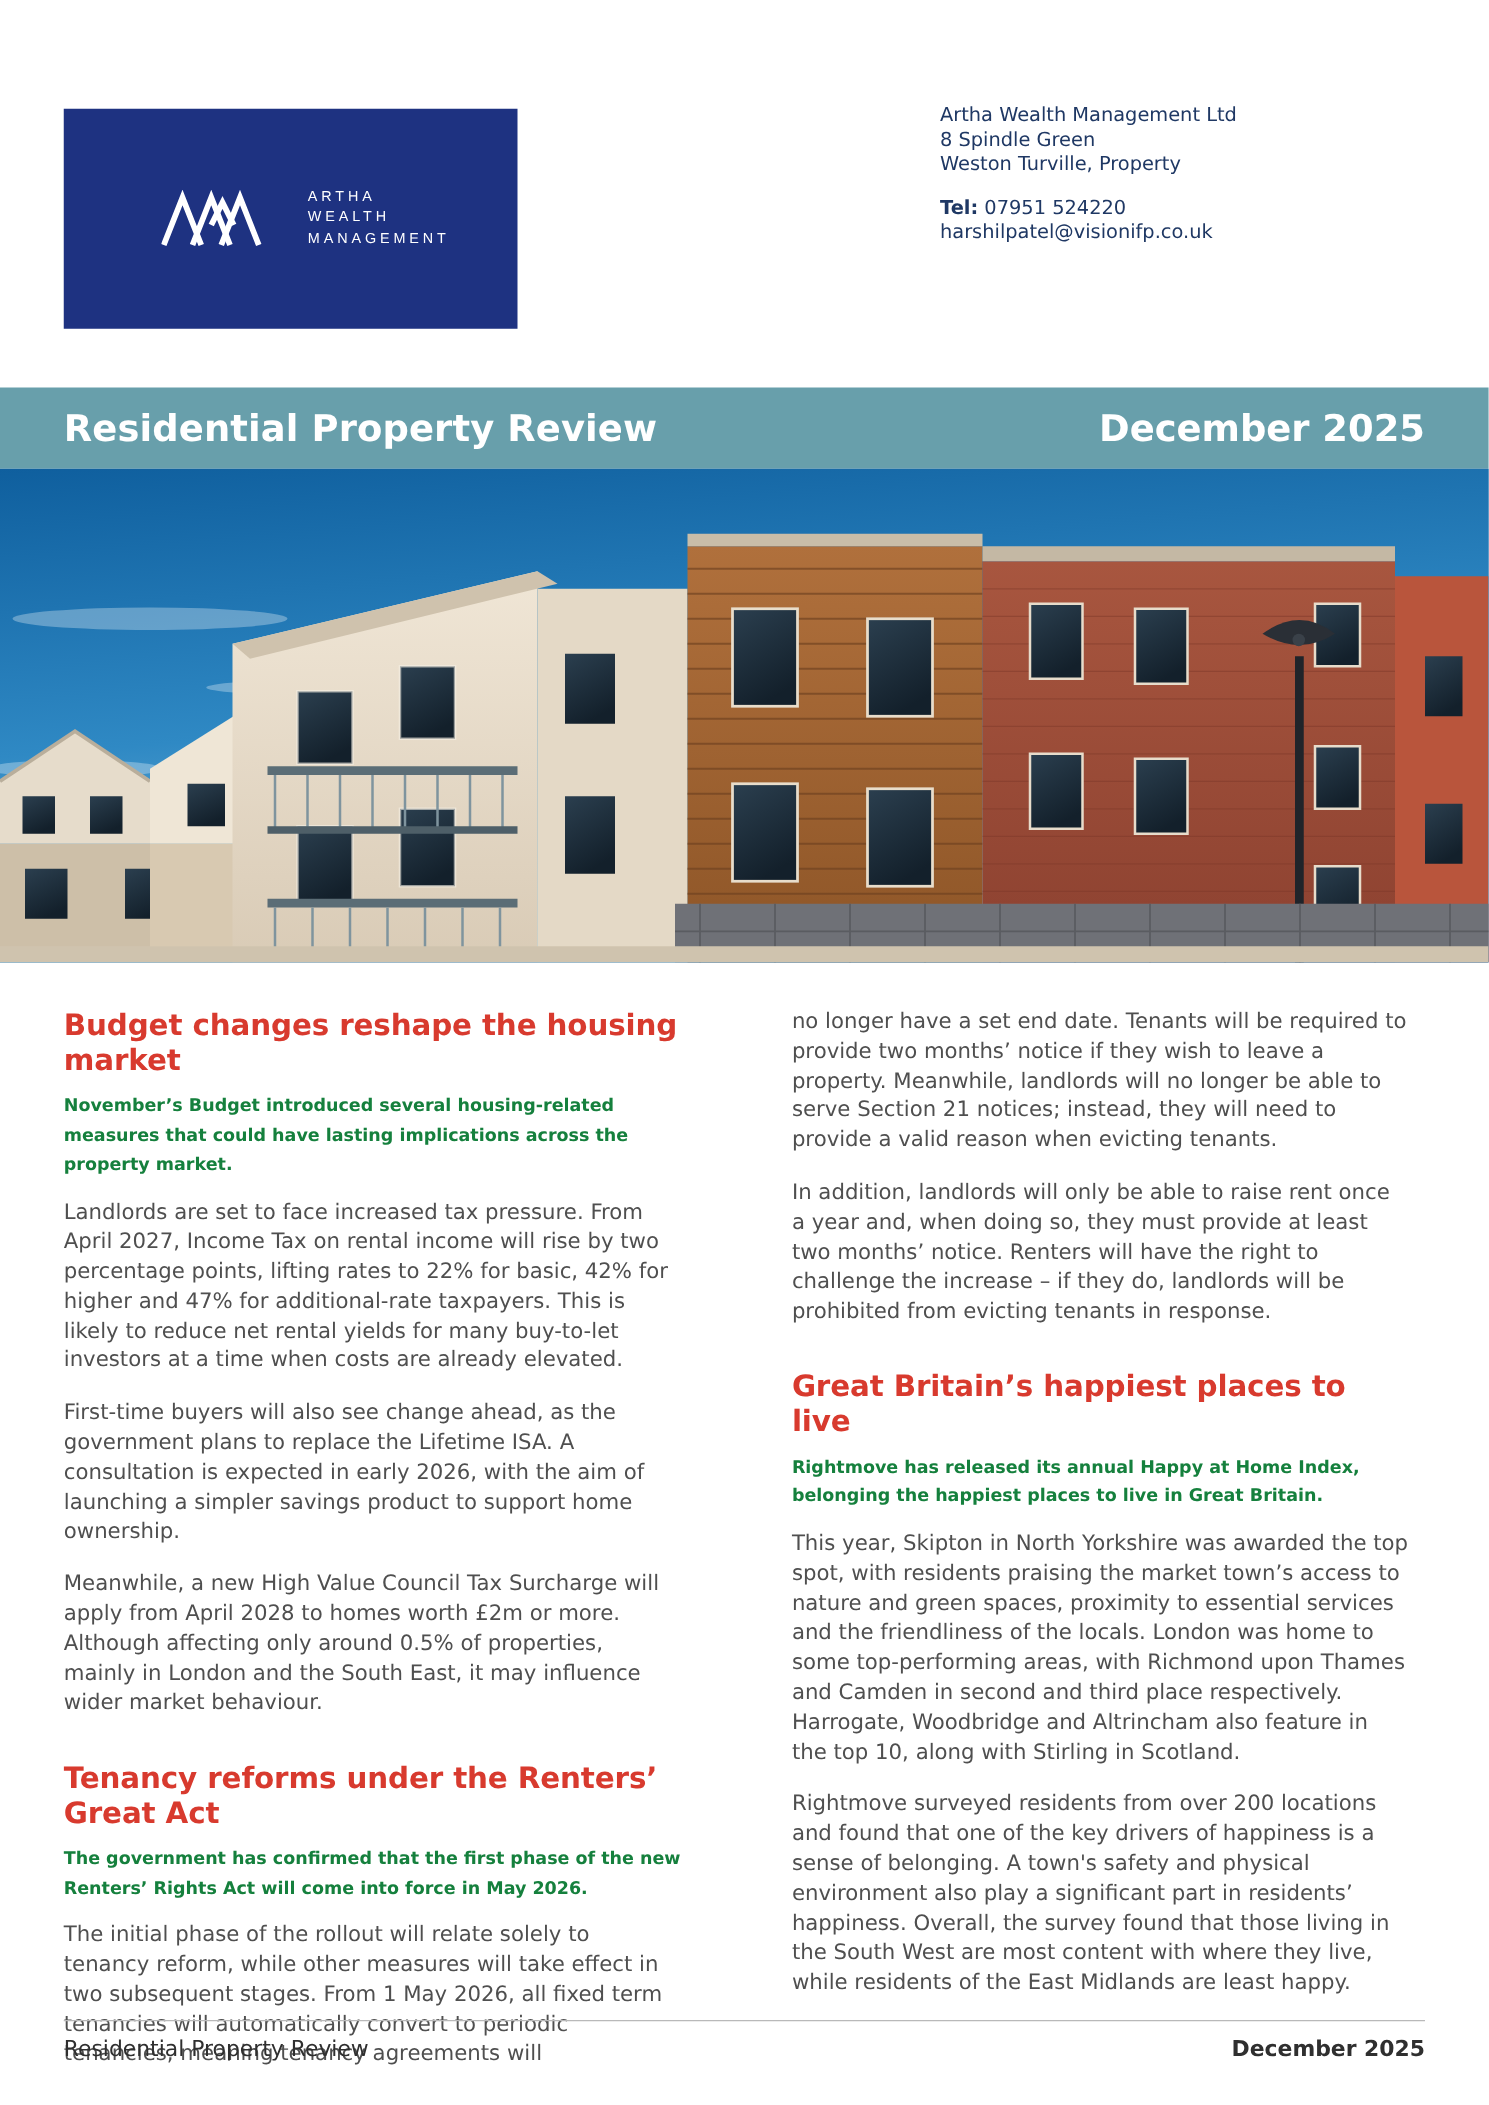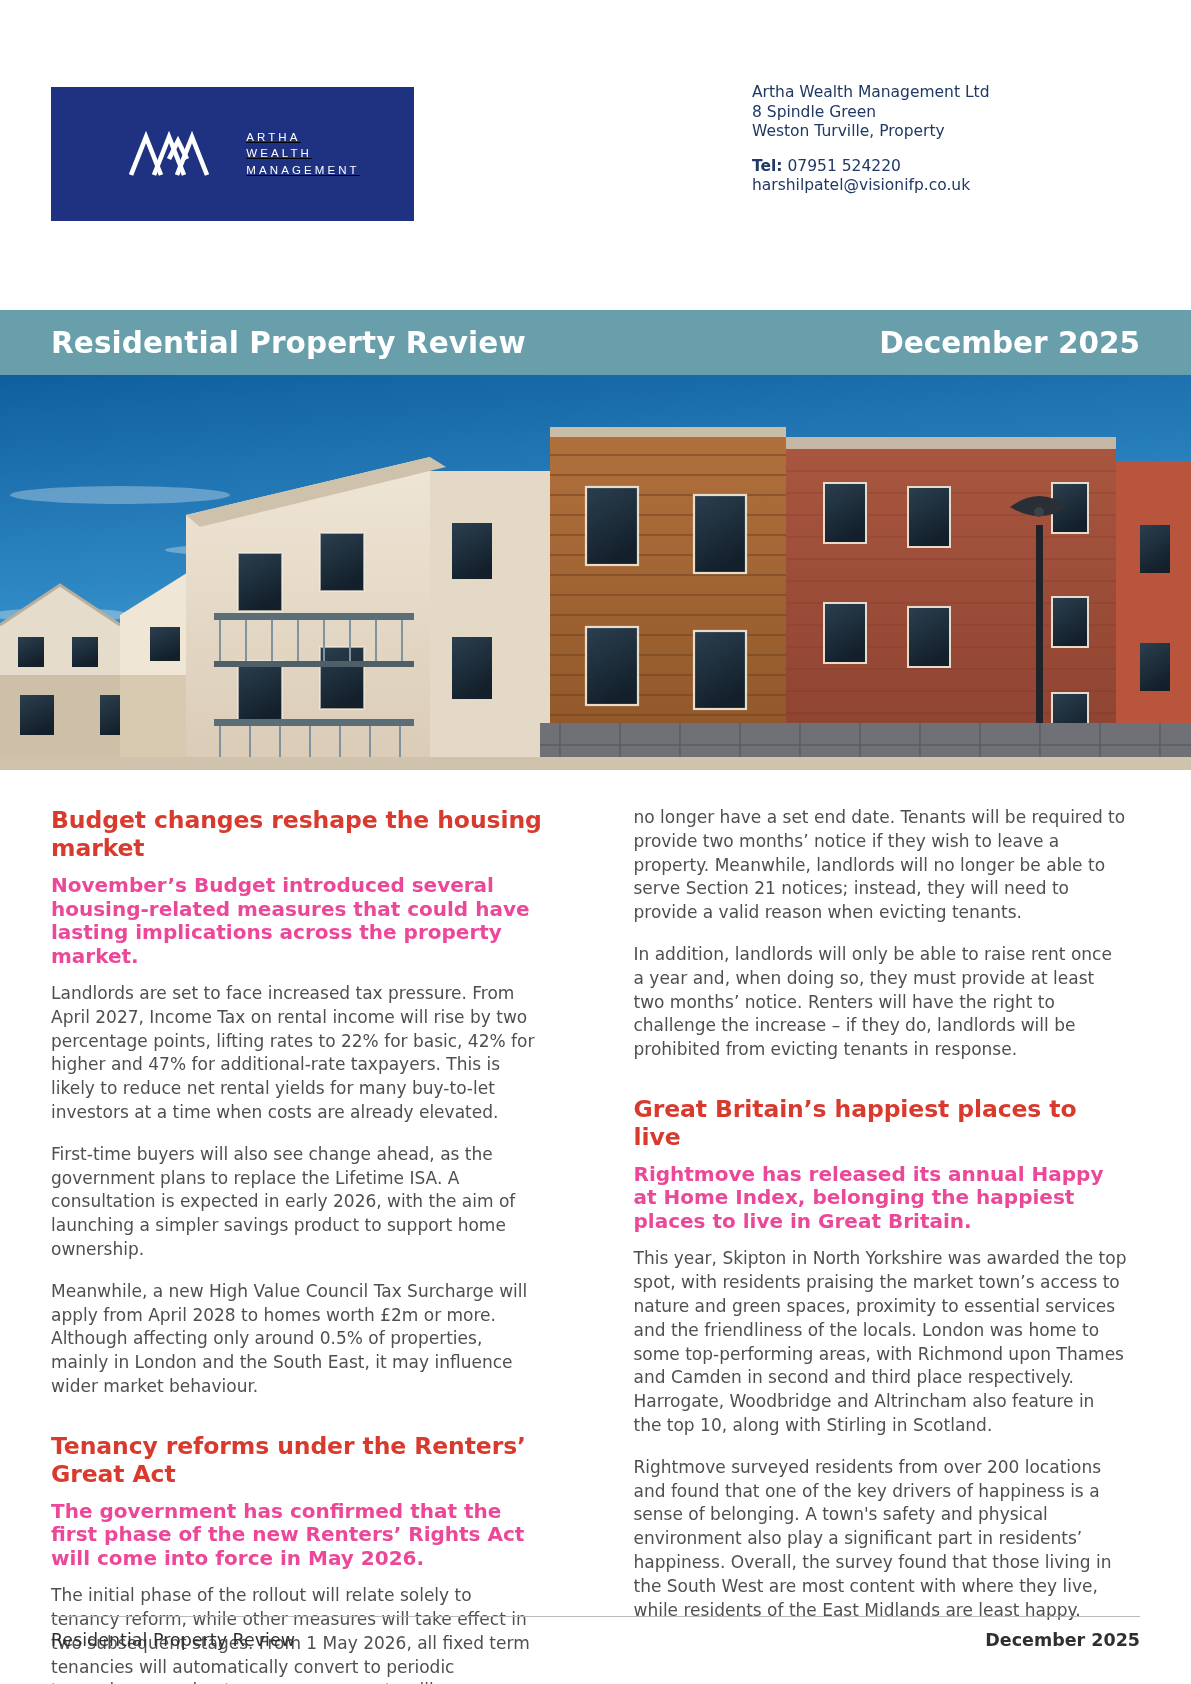--- a/index.html
+++ b/index.html
@@ -19,26 +19,25 @@
   .header {
     height: 310px;
     position: relative;
     box-sizing: border-box;
   }
   .logo-box {
     position: absolute;
     left: 51px;
     top: 87px;
     width: 363px;
-    height: 134px;
+    height: 176px;
     background: #1e3281;
     display: flex;
     align-items: center;
     justify-content: center;
-    text-decoration: underline;
   }
   .logo-inner {
     display: flex;
     align-items: center;
     gap: 19px;
     transform: translateX(12px);
   }
   .logo-mark {
     width: 98px;
     height: 46px;
@@ -125,22 +124,22 @@
     font-size: 23.5px;
     font-weight: bold;
     line-height: 28px;
     margin: 0 0 9px 0;
     font-family: "DejaVu Sans", sans-serif;
     letter-spacing: -0.1px;
   }
   h2.art-title.second { margin-top: 33px; }
 
   p.standfirst {
-    color: #ec4899;
-    font-size: 20px;
+    color: #15803d;
+    font-size: 14px;
     line-height: 23.5px;
     font-weight: bold;
     margin: 12px 0 14px 0;
     font-family: "DejaVu Sans", sans-serif;
   }
   p.body-par {
     color: #4f4f4f;
     font-size: 17px;
     line-height: 23.8px;
     margin: 0 0 18px 0;

